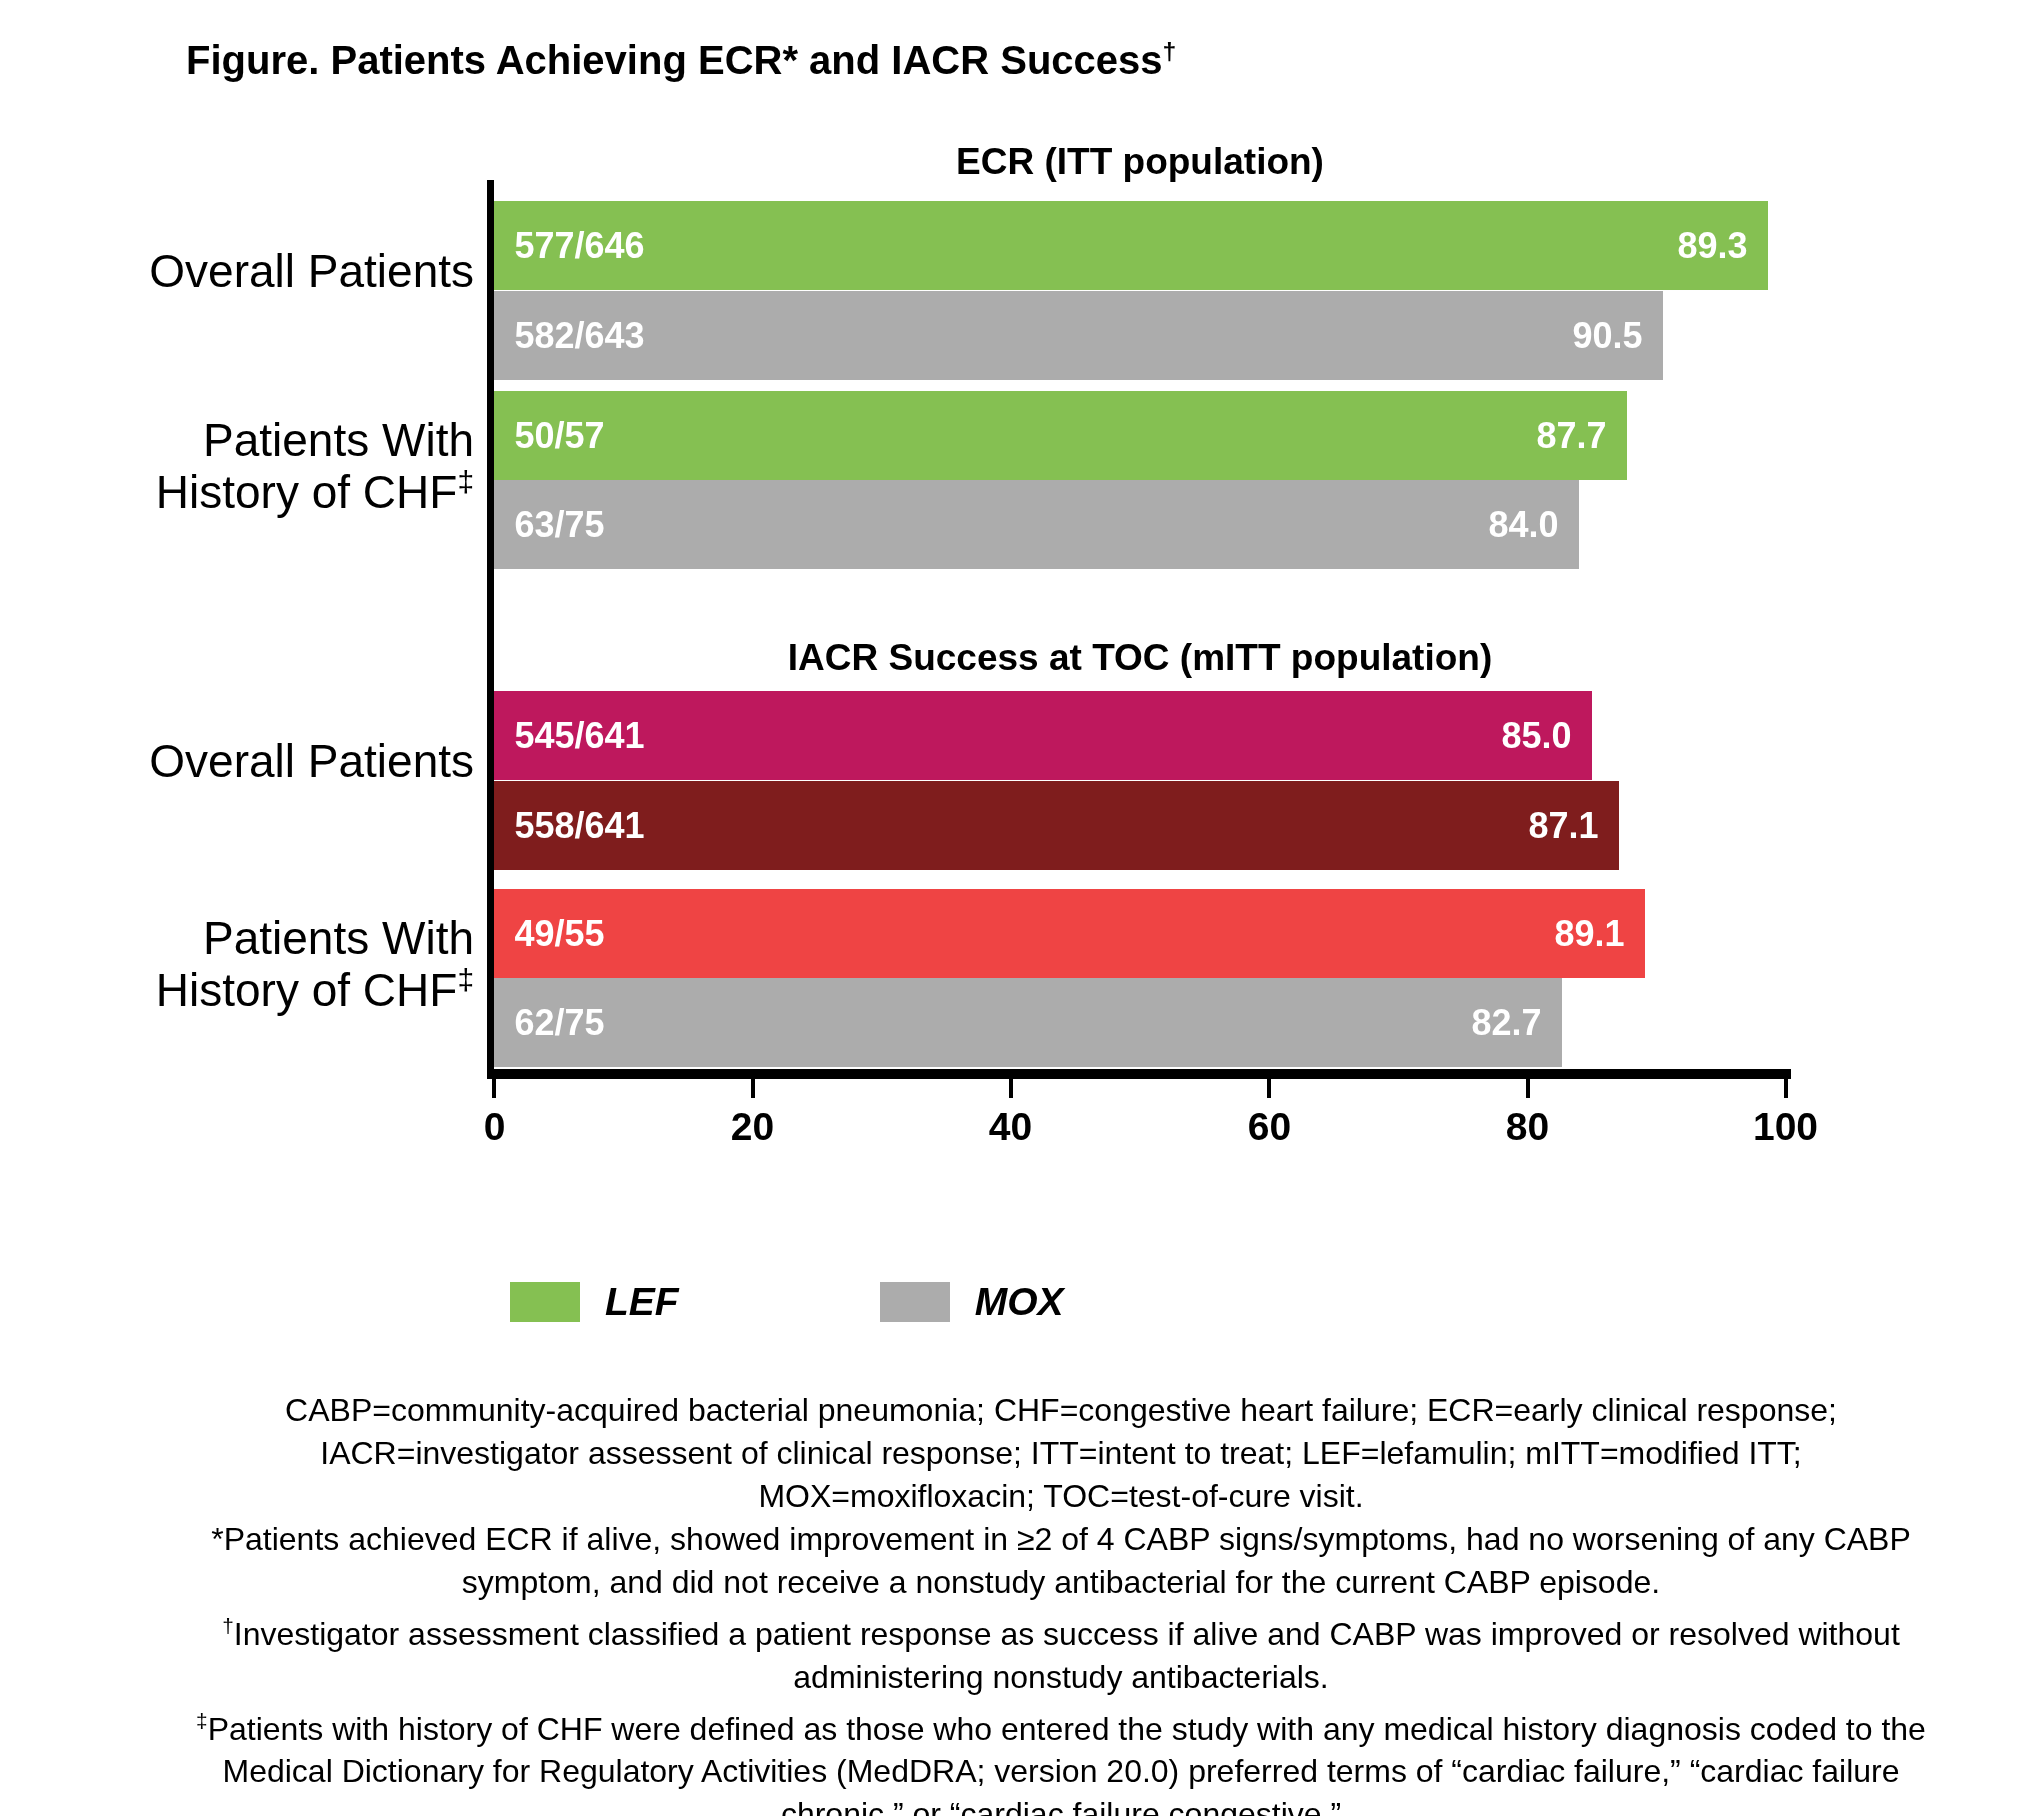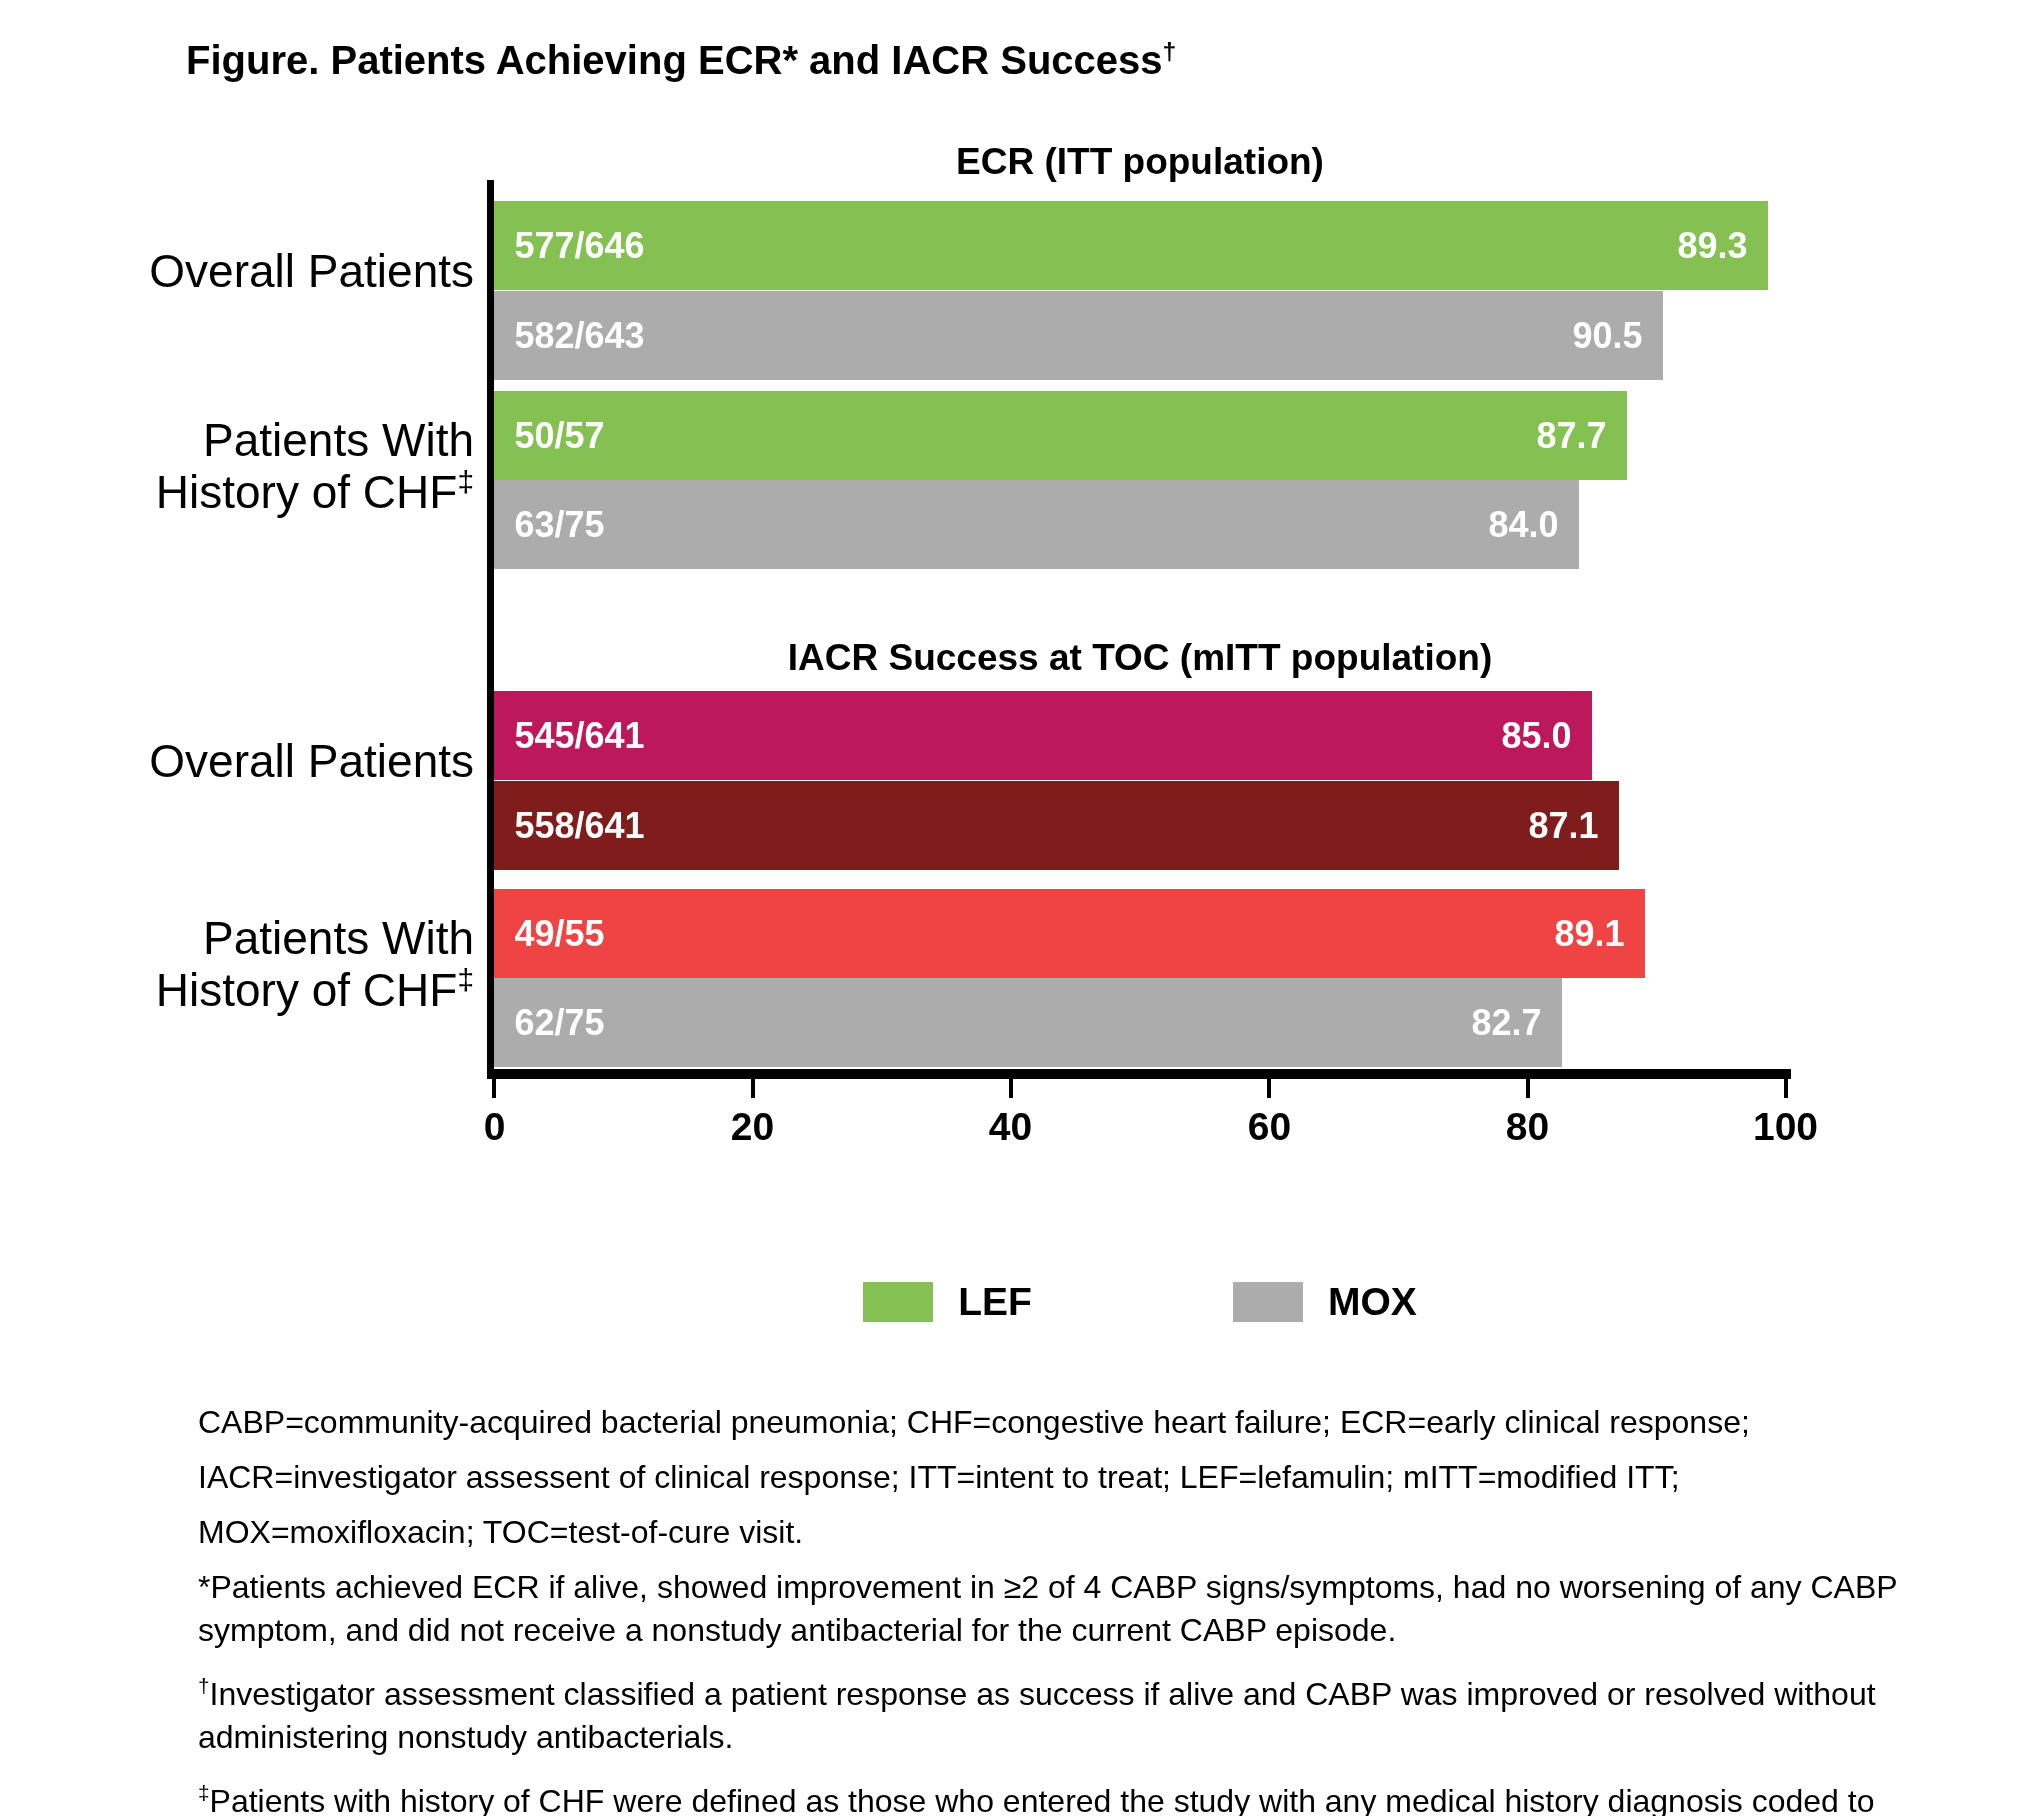--- a/index.html
+++ b/index.html
@@ -29,30 +29,30 @@
   .tick{position:absolute;top:1079px;width:4px;height:19px;background:#000;}
   .tick-label{
     position:absolute;top:1105px;width:111px;text-align:center;
     font-size:39px;font-weight:bold;
   }
   .x-label{
     position:absolute;left:494px;top:1171px;width:1292px;text-align:center;
     font-size:37px;font-weight:bold;
   }
   .legend{
-    position:absolute;left:494px;top:1274px;width:1292px;height:55px;
-    display:flex;align-items:center;justify-content:center;gap:201px;
+    position:absolute;left:510px;top:1274px;width:1292px;height:55px;
+    display:flex;align-items:center;gap:201px;font-style:italic;
   }
   .legend-item{display:flex;align-items:center;gap:25px;font-size:39px;font-weight:bold;}
   .swatch{width:70px;height:40px;display:inline-block;}
   .footnotes{
     position:absolute;left:186px;top:1389px;width:1750px;
     font-size:32px;line-height:43px;font-weight:normal;
   }
-  .footnotes p{margin:12px;}
+  .footnotes p{margin:0;text-align:center;}
   .footnotes sup{font-size:65%;}
 </style>
 </head>
 <body>
 
 <div class="canvas">
 
   <div class="fig-title">
     <span>Figure. Patients Achieving ECR* and IACR Success</span><sup>†</sup>
   </div>

